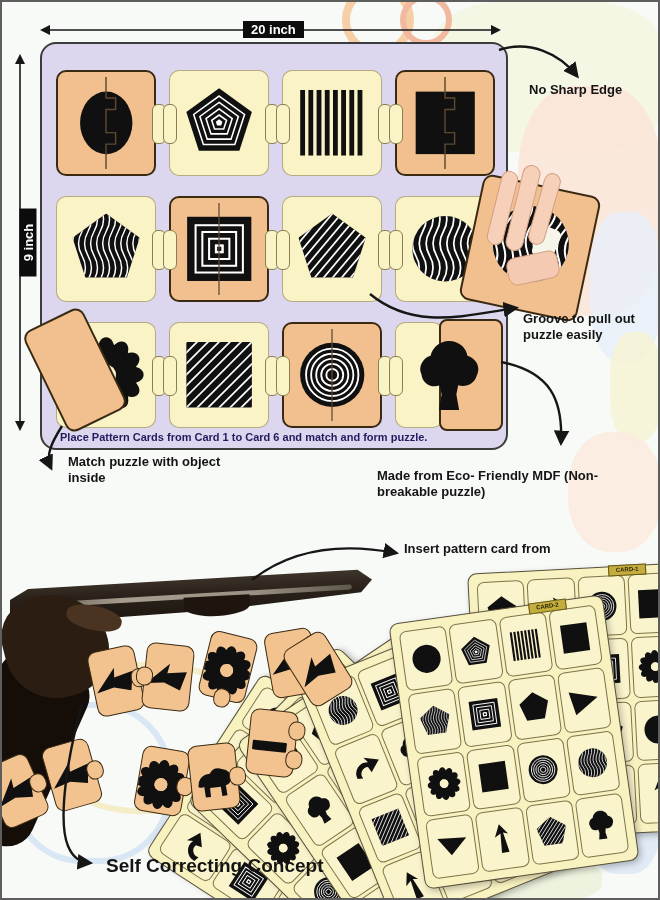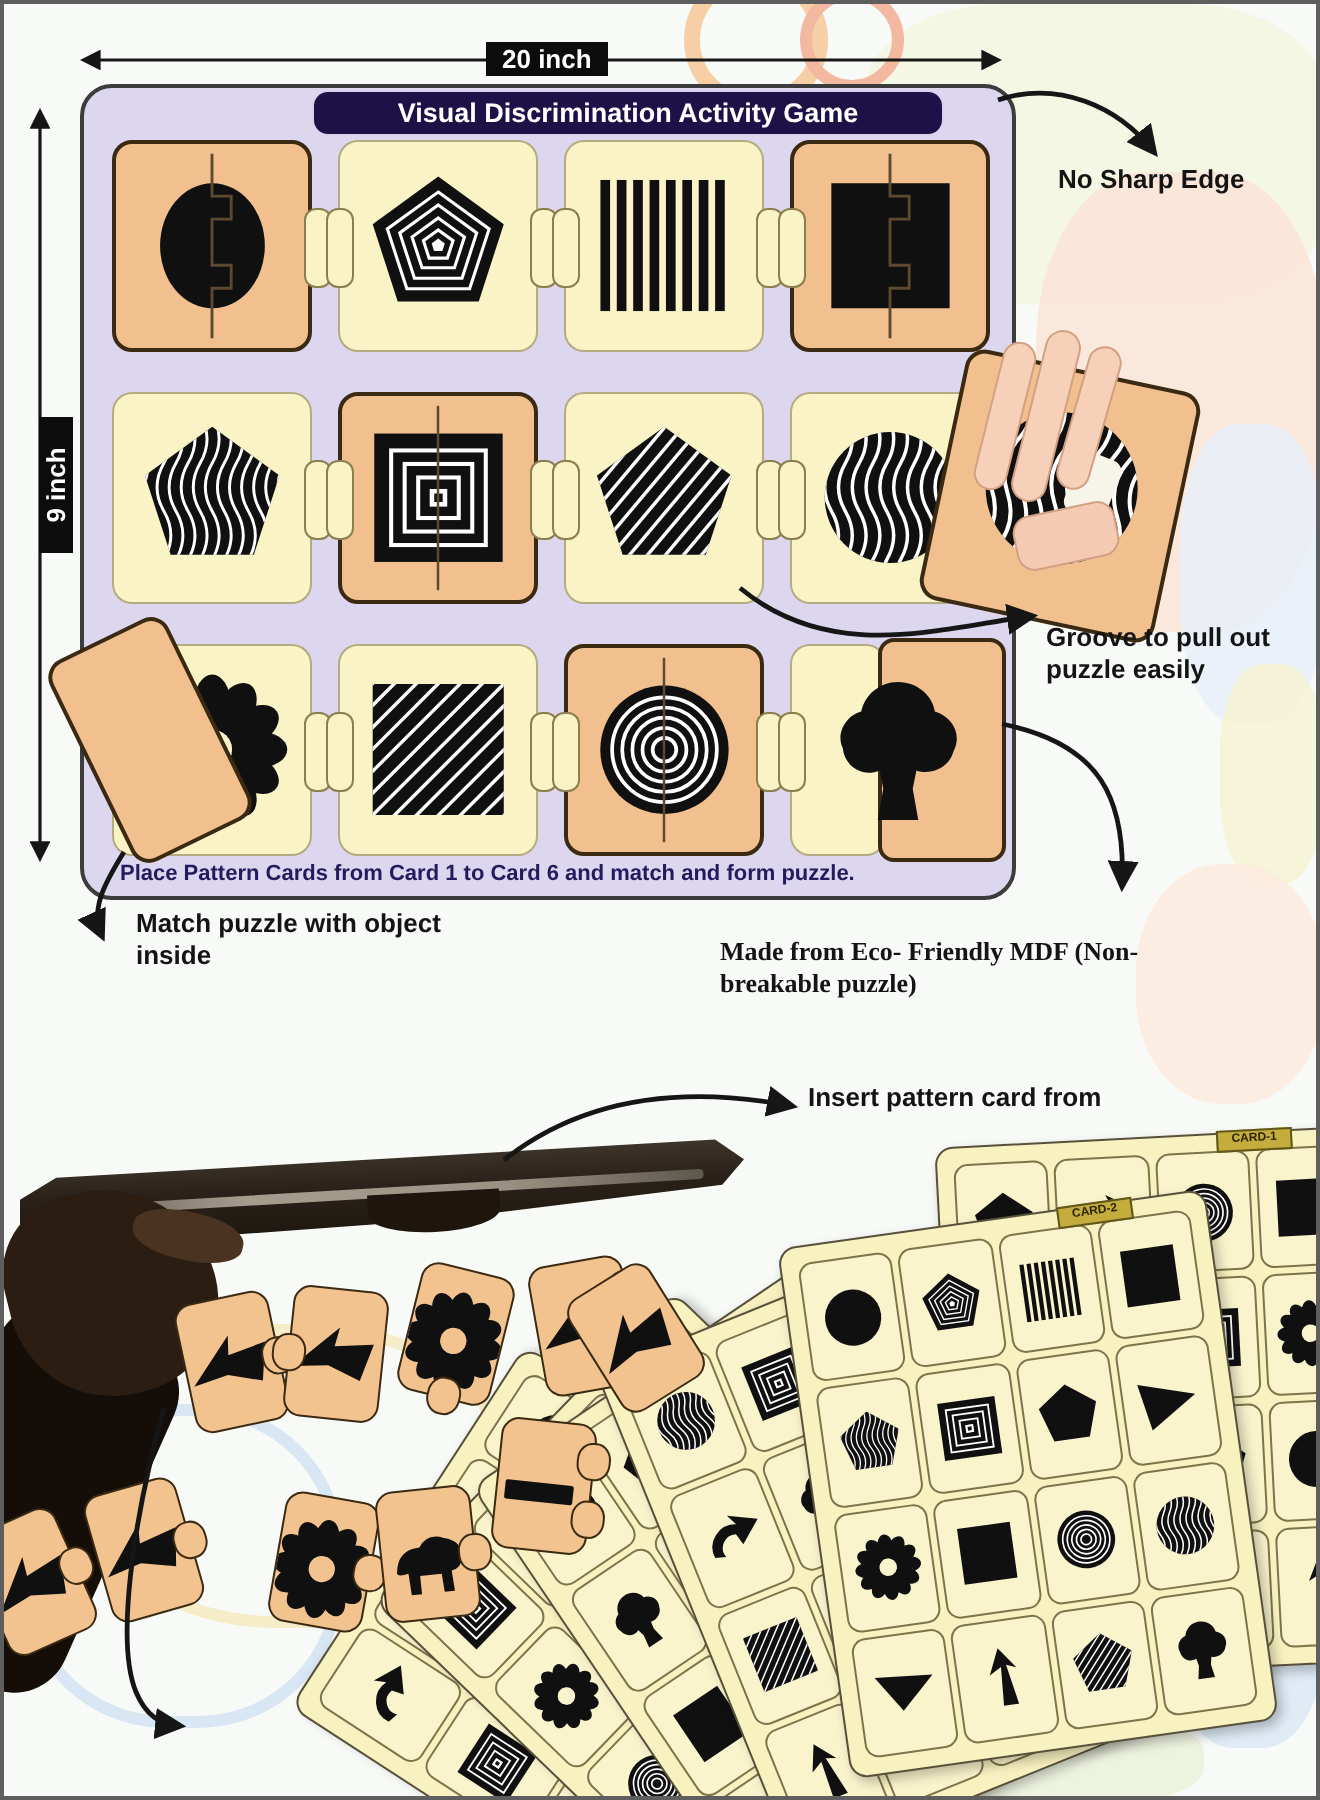--- a/index.html
+++ b/index.html
@@ -62,21 +62,20 @@
   <div class="blob" style="left:588px;top:210px;width:72px;height:150px;background:#e7eef8;border-radius:40%;"></div>
   <div class="blob" style="left:608px;top:330px;width:52px;height:110px;background:#f6f2d4;border-radius:40%;"></div>
   <div class="blob" style="left:566px;top:430px;width:94px;height:120px;background:#fdeade;border-radius:45%;"></div>
   <div class="blob" style="left:584px;top:742px;width:76px;height:130px;background:#dce8f4;border-radius:40%;"></div>
   <div class="blob" style="left:612px;top:690px;width:48px;height:70px;background:#f9dccd;border-radius:45%;"></div>
   <div class="blob" style="left:470px;top:856px;width:130px;height:44px;background:#ecf1da;border-radius:40%;"></div>
   <div class="ring" style="left:40px;top:660px;width:200px;height:140px;border:6px solid #f5ecc8;border-radius:45%;"></div>
   <div class="ring" style="left:8px;top:700px;width:150px;height:150px;border:6px solid #d9e6f3;border-radius:45%;"></div>
 
   <div class="board">
-    <div class="board-title">Visual Discrimination Activity Game</div>
     <div id="tiles">
         <div class="tile orange" style="left: 14px; top: 26px; width: 100px; height: 106px;">
           <svg viewBox="0 0 100 100">
             <ellipse cx="50" cy="50" rx="31" ry="37" fill="#101010"></ellipse>
           </svg>
           <svg class="joint" viewBox="0 0 100 100">
             <path d="M50,2 V24 H60 V36 H50 V60 H60 V72 H50 V98" fill="none" stroke="#5d4930" stroke-width="1.5"></path>
           </svg>
         </div>
         <div class="tile cream" style="left: 127px; top: 26px; width: 100px; height: 106px;">
@@ -1481,16 +1480,17 @@
     <path d="M250,578 C288,548 336,540 394,551" stroke="#161616" stroke-width="2.4" fill="none" marker-end="url(#ah)"></path>
     <path d="M80,702 C64,760 56,820 66,844 C71,856 78,860 88,861" stroke="#161616" stroke-width="2.4" fill="none" marker-end="url(#ah)"></path>
   </svg>
 
   <div class="dim-badge" style="left:241px;top:19px;">20 inch</div>
   <div class="dim-badge" style="left:-8px;top:232px;width:52px;text-align:center;transform:rotate(-90deg);">9 inch</div>
 
   <div class="ann" style="left:527px;top:80px;width:95px;">No Sharp Edge</div>
   <div class="ann" style="left:521px;top:309px;width:142px;">Groove to pull out puzzle easily</div>
   <div class="ann" style="left:66px;top:452px;width:165px;">Match puzzle with object inside</div>
-  <div class="ann" style="left:358px;top:466px;width:250px;font-family:Liberation Serif, serif;">Made from Eco- Friendly MDF (Non- breakable puzzle)</div>
+  <div class="ann" style="left:375px;top:466px;width:250px;">Made from Eco- Friendly MDF (Non- breakable puzzle)</div>
   <div class="ann" style="left:402px;top:539px;width:250px;">Insert pattern card from</div>
+  <div class="ann" style="left:104px;top:852px;width:260px;font-size:19px;">Self Correcting Concept</div>
 
 </div>
 
 </body></html>

